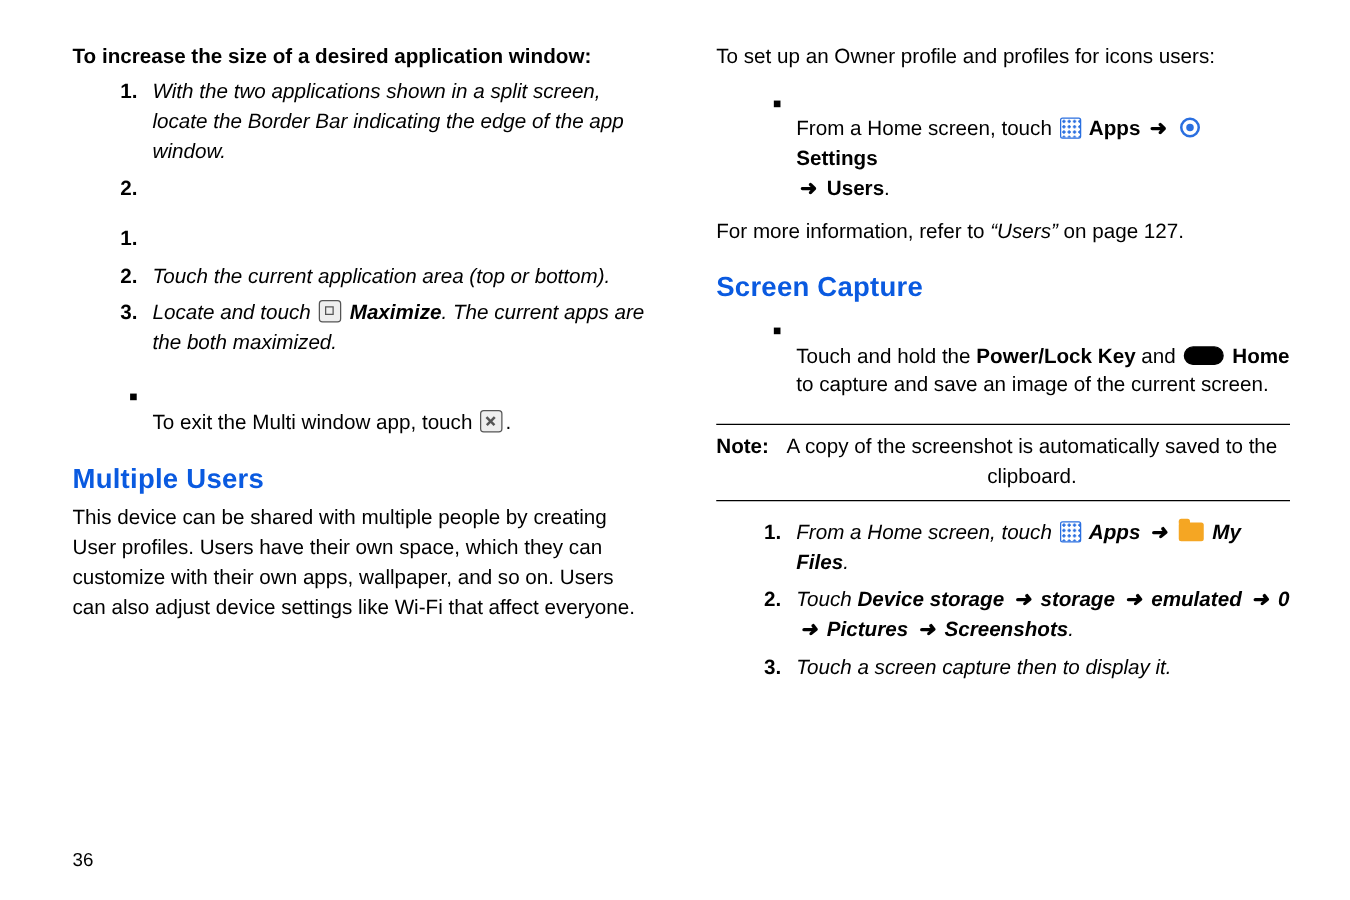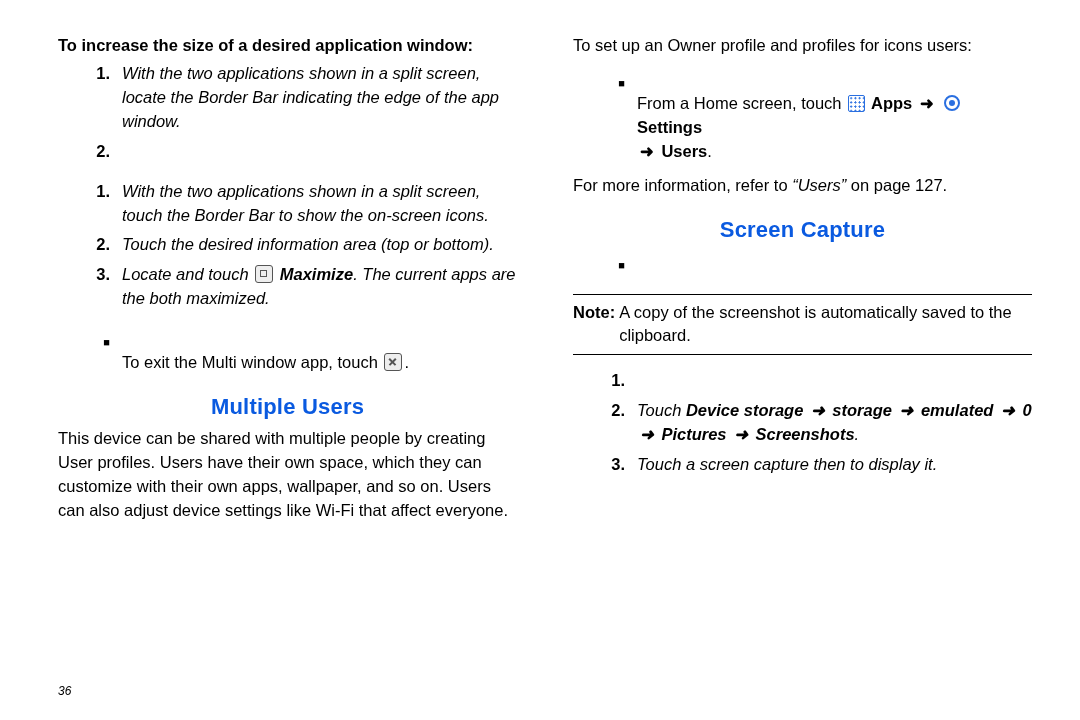--- a/index.html
+++ b/index.html
@@ -63,45 +63,44 @@
   .bullet .t {
     flex: 1;
     margin-top: 20px;
   }
   h2.section {
     color: #0a5ae0;
     font-size: 22px;
     font-weight: 800;
     margin: 6px 0 4px 0;
     letter-spacing: 0.2px;
-    text-align: center;
   }
   .para {
     margin: 0 0 10px 0;
   }
   .bold { font-weight: bold; }
   .italic { font-style: italic; }
   .arrow { font-weight: bold; padding: 0 3px; }
   .note-box {
     border-top: 1.5px solid #000;
     border-bottom: 1.5px solid #000;
     padding: 6px 0;
     margin: 8px 0 14px 0;
   }
   .note-box .nb {
     display: flex;
+    text-align: center;
   }
   .note-box .nb .lbl {
     font-weight: bold;
     padding-right: 4px;
   }
   .pagenum {
     margin-top: auto;
-    font-size: 12px;
-    font-style: italic;
+    font-size: 15px;
   }
 
   
   .ic {
     display: inline-block;
     vertical-align: -3px;
     margin: 0 2px;
   }
   .ic-grid {
     width: 17px; height: 17px;
@@ -182,25 +181,24 @@
           <span class="t">With the two applications shown in a split screen, locate the Border Bar indicating the edge of the app window.</span>
         </li>
       <li>
           <span class="n">2.</span>
         </li>
     </ol>
 
     <ol class="num">
       <li>
           <span class="n">1.</span>
-          <span class="t">With the two applications shown in a split screen, touch the Border Bar to show the on-screen icons.</span>
         </li>
       <li>
           <span class="n">2.</span>
-          <span class="t">Touch the desired information area (top or bottom).</span>
+          <span class="t">Touch the current application area (top or bottom).</span>
         </li>
       <li>
           <span class="n">3.</span>
         <span class="t">
           <span>Locate and touch </span><span class="ic ic-maximize"></span><span class="bold"> Maximize</span><span>. The current apps are the both maximized.</span>
         </span>
       </li>
     </ol>
 
     <div class="bullet">
@@ -230,33 +228,40 @@
     </div>
 
     <p class="para">
       <span>For more information, refer to </span><span class="italic">“Users” </span><span> on page 127.</span>
     </p>
 
     <h2 class="section">Screen Capture</h2>
 
     <div class="bullet">
       <span class="sq">■</span>
+      <span class="t">
+        <span>Touch and hold the </span><span class="bold">Power/Lock Key</span><span> and </span><span class="ic ic-home"></span><span class="bold"> Home</span><span> to capture and save an image of the current screen.</span>
+      </span>
     </div>
 
     <div class="note-box">
       <div class="nb">
         <span class="lbl">Note: </span>
         <span>A copy of the screenshot is automatically saved to the clipboard.</span>
       </div>
     </div>
 
 
     <ol class="num">
       <li>
           <span class="n">1.</span>
+        <span class="t">
+          <span>From a Home screen, touch </span><span class="ic ic-grid"></span><span class="bold"> Apps </span><span class="arrow">➜</span>
+          <span class="ic ic-folder"></span><span class="bold"> My Files</span>.
+        </span>
       </li>
       <li>
           <span class="n">2.</span>
         <span class="t">
           <span>Touch </span><span class="bold">Device storage </span><span class="arrow">➜</span><span class="bold"> storage </span><span class="arrow">➜</span><span class="bold"> emulated </span><span class="arrow">➜</span><span class="bold"> 0 </span><span class="arrow">➜</span><span class="bold"> Pictures </span><span class="arrow">➜</span><span class="bold"> Screenshots</span>.
         </span>
       </li>
       <li>
           <span class="n">3.</span>
           <span class="t">Touch a screen capture then to display it.</span>

